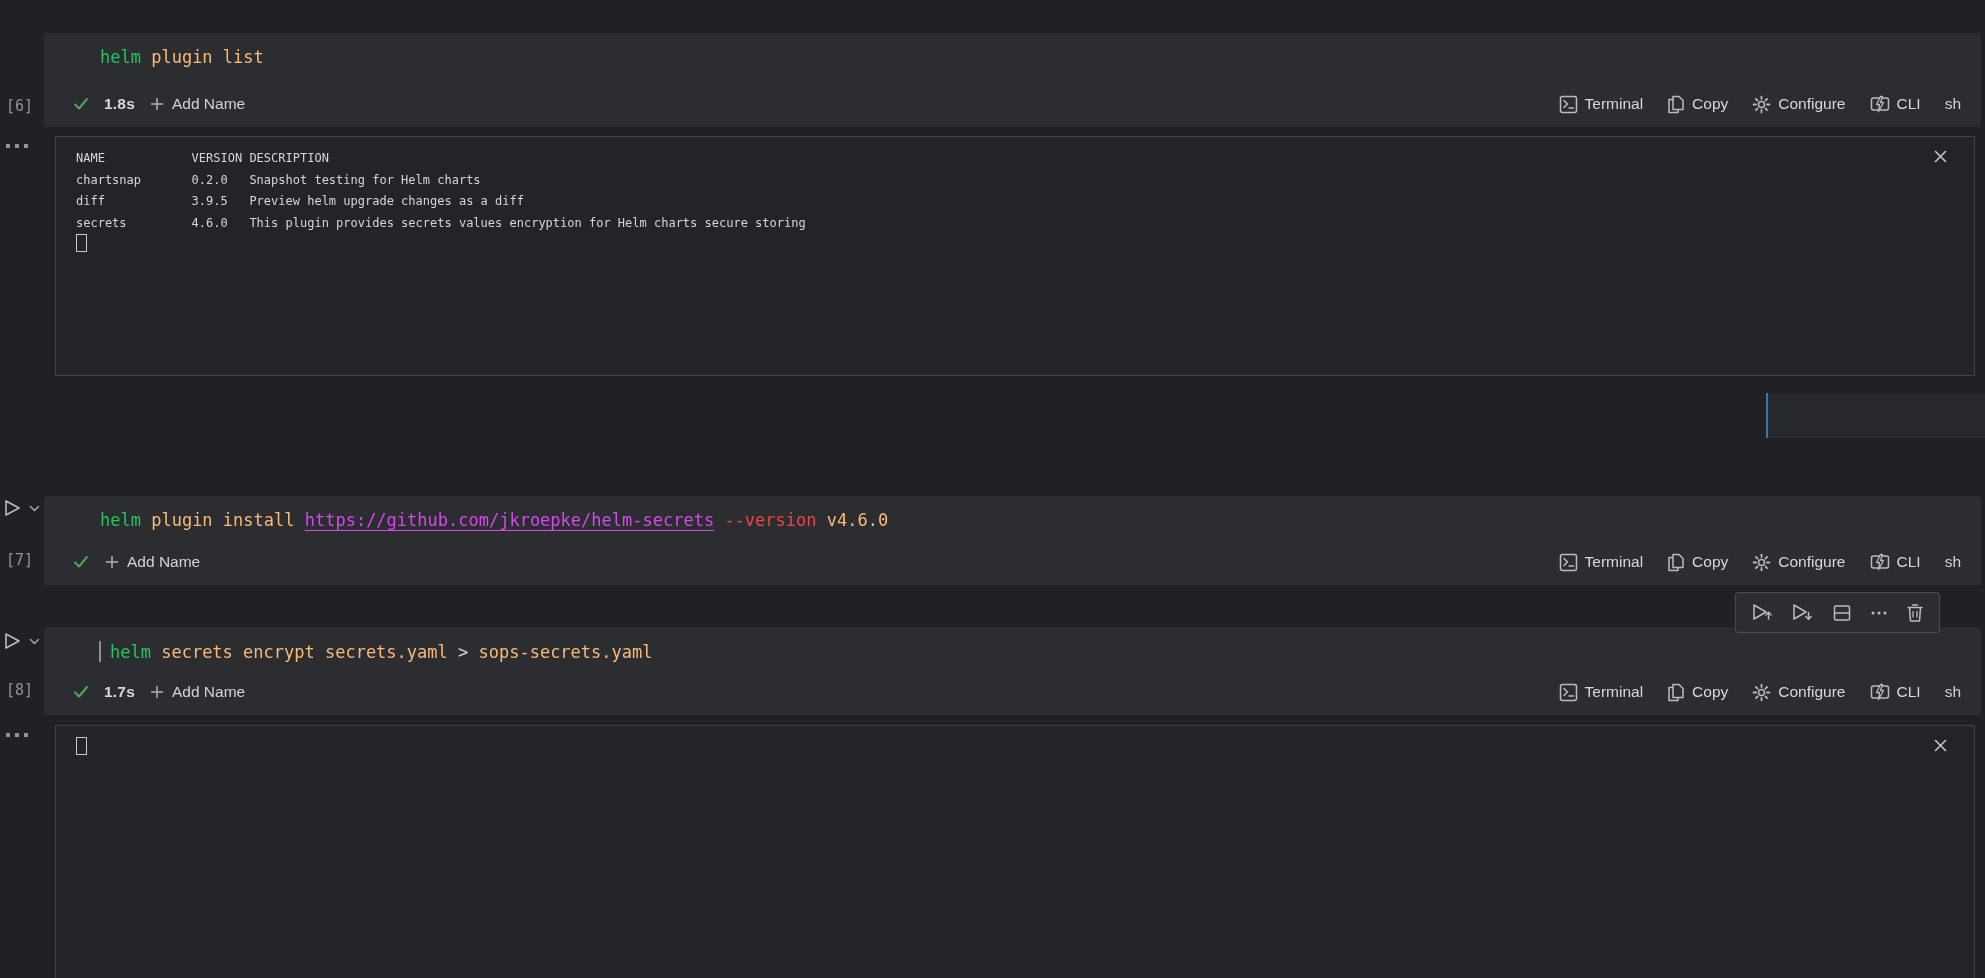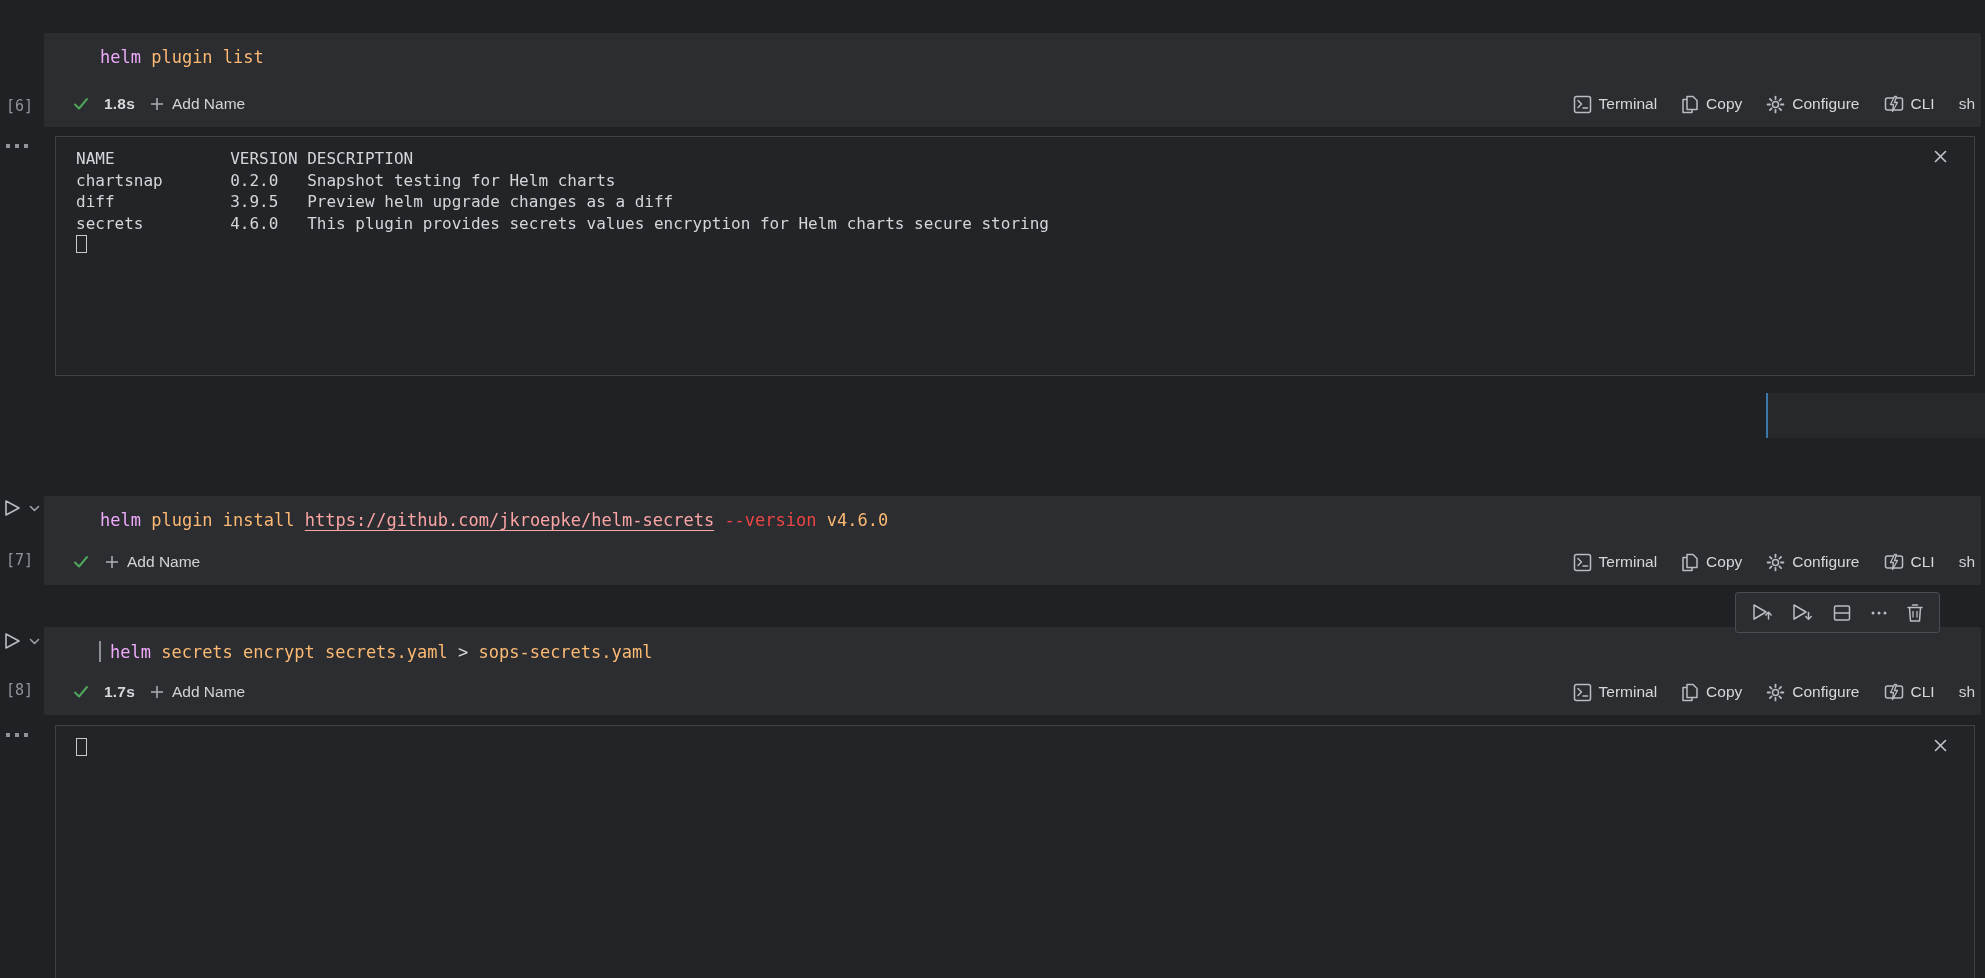--- a/index.html
+++ b/index.html
@@ -11,29 +11,29 @@
     color:#d6d8dc;
   }
   .mono { font-family:"DejaVu Sans Mono","Liberation Mono",monospace; }
 
   
   .cell {
     position:absolute; left:44px; width:1937px;
     background:#2b2d30; border-radius:2px;
   }
   .cmd-row { position:absolute; left:56px; top:14px; font-size:17px; white-space:pre; }
-  .cmd-row .kw   { color:#f0abfc; }
+  .cmd-row .kw   { color:#22c55e; }
   .cmd-row .arg  { color:#fdba74; }
-  .cmd-row .link { color:#fca5a5; text-decoration:underline; text-underline-offset:4px; }
+  .cmd-row .link { color:#d946ef; text-decoration:underline; text-underline-offset:4px; }
   .cmd-row .flag { color:#ef4444; }
   .cmd-row .plain{ color:#d6d8dc; }
   .caret { display:inline-block; width:2px; height:21px; background:#8b8f96; vertical-align:-4px; margin-right:9px; }
 
   .status-row {
-    position:absolute; left:28px; right:6px; height:30px;
+    position:absolute; left:28px; right:20px; height:30px;
     display:flex; align-items:center; font-size:15.5px; color:#d6d8dc;
   }
   .status-left { display:flex; align-items:center; gap:14px; }
   .duration { font-weight:bold; letter-spacing:.2px; }
   .add-name { display:flex; align-items:center; gap:7px; color:#d2d4d8; cursor:pointer; }
   .add-name .plus { color:#a7abb1; }
 
   .actions { margin-left:auto; display:flex; align-items:center; gap:24px; }
   .action { display:flex; align-items:center; gap:7px; cursor:pointer; color:#d6d8dc; font-size:15.5px; }
   .action.sh-label { color:#d0d2d6;text-align:center; }
@@ -43,21 +43,21 @@
   .icon { flex:0 0 auto; }
 
   
   .output {
     position:absolute; left:55px; width:1920px;
     background:#232428; border:1px solid #3f4245;
   }
   .output pre {
     position:absolute; left:20px; top:11px;
     font-family:"DejaVu Sans Mono","Liberation Mono",monospace;
-    font-size:16px; line-height:21.6px; color:#d4d6da; white-space:pre;
+    font-size:12px; line-height:21.6px; color:#d4d6da; white-space:pre;
   }
   .block-cursor {
     display:inline-block; width:11px; height:18px;
     border:1.5px solid #c7c9cd; vertical-align:-3px;
   }
   .close-btn { position:absolute; right:26px; top:12px; cursor:pointer; }
 
   
   .gutter-label {
     position:absolute; left:6px; color:#8f949b; font-size:15px;

